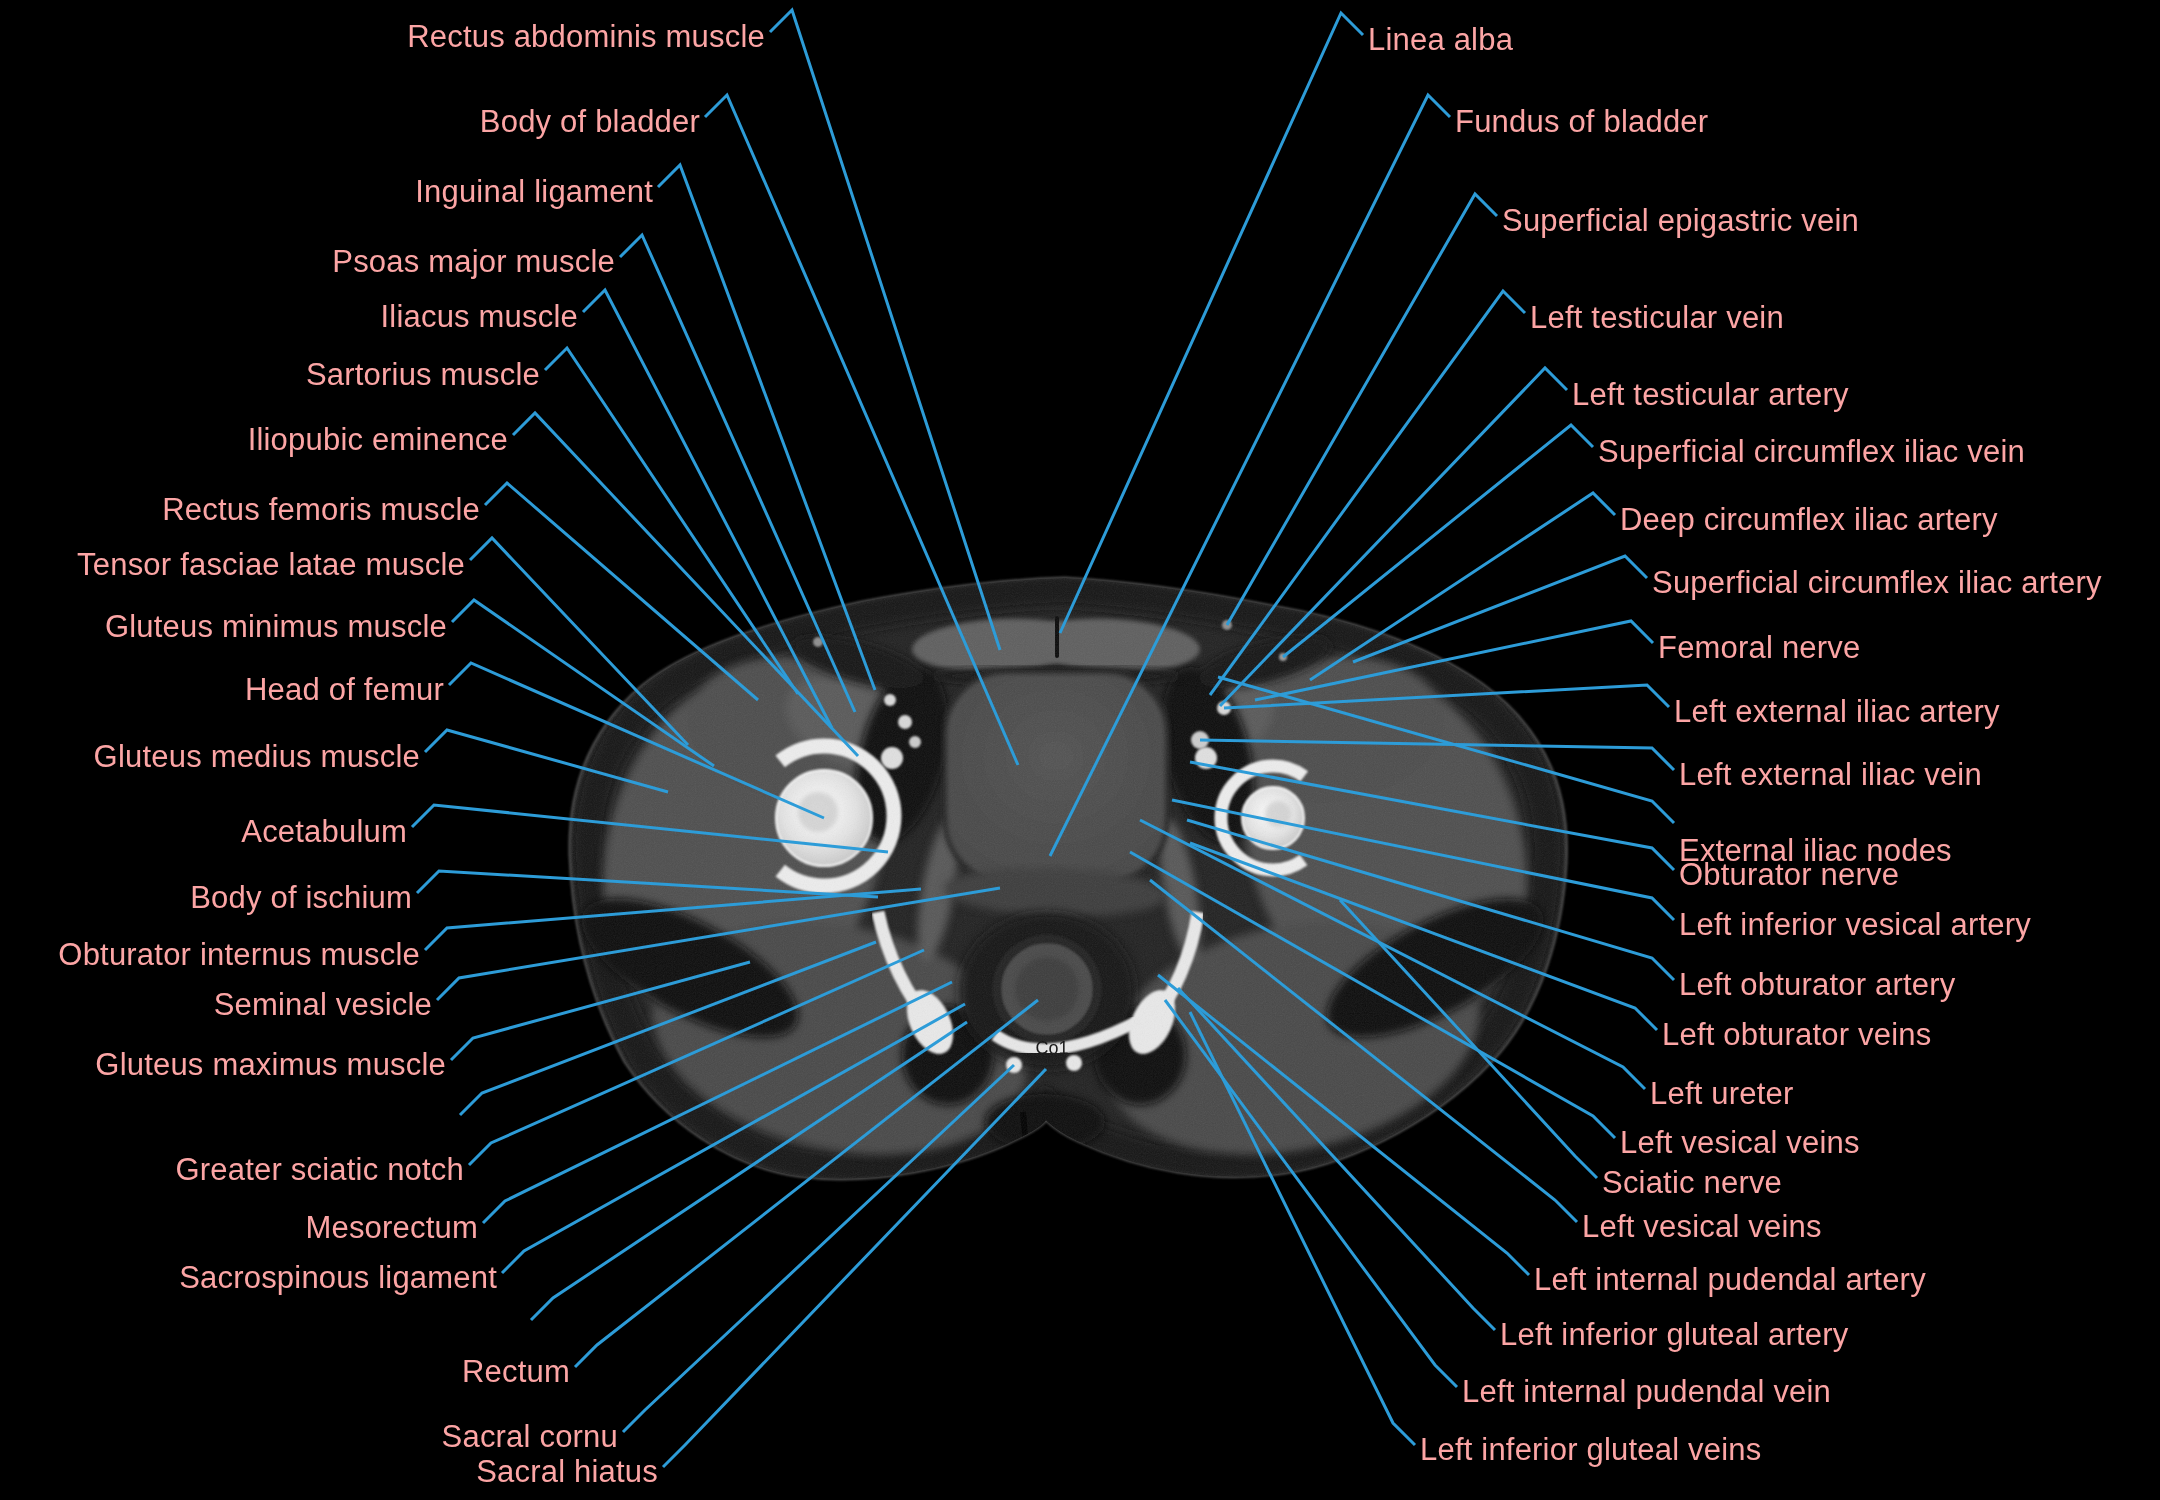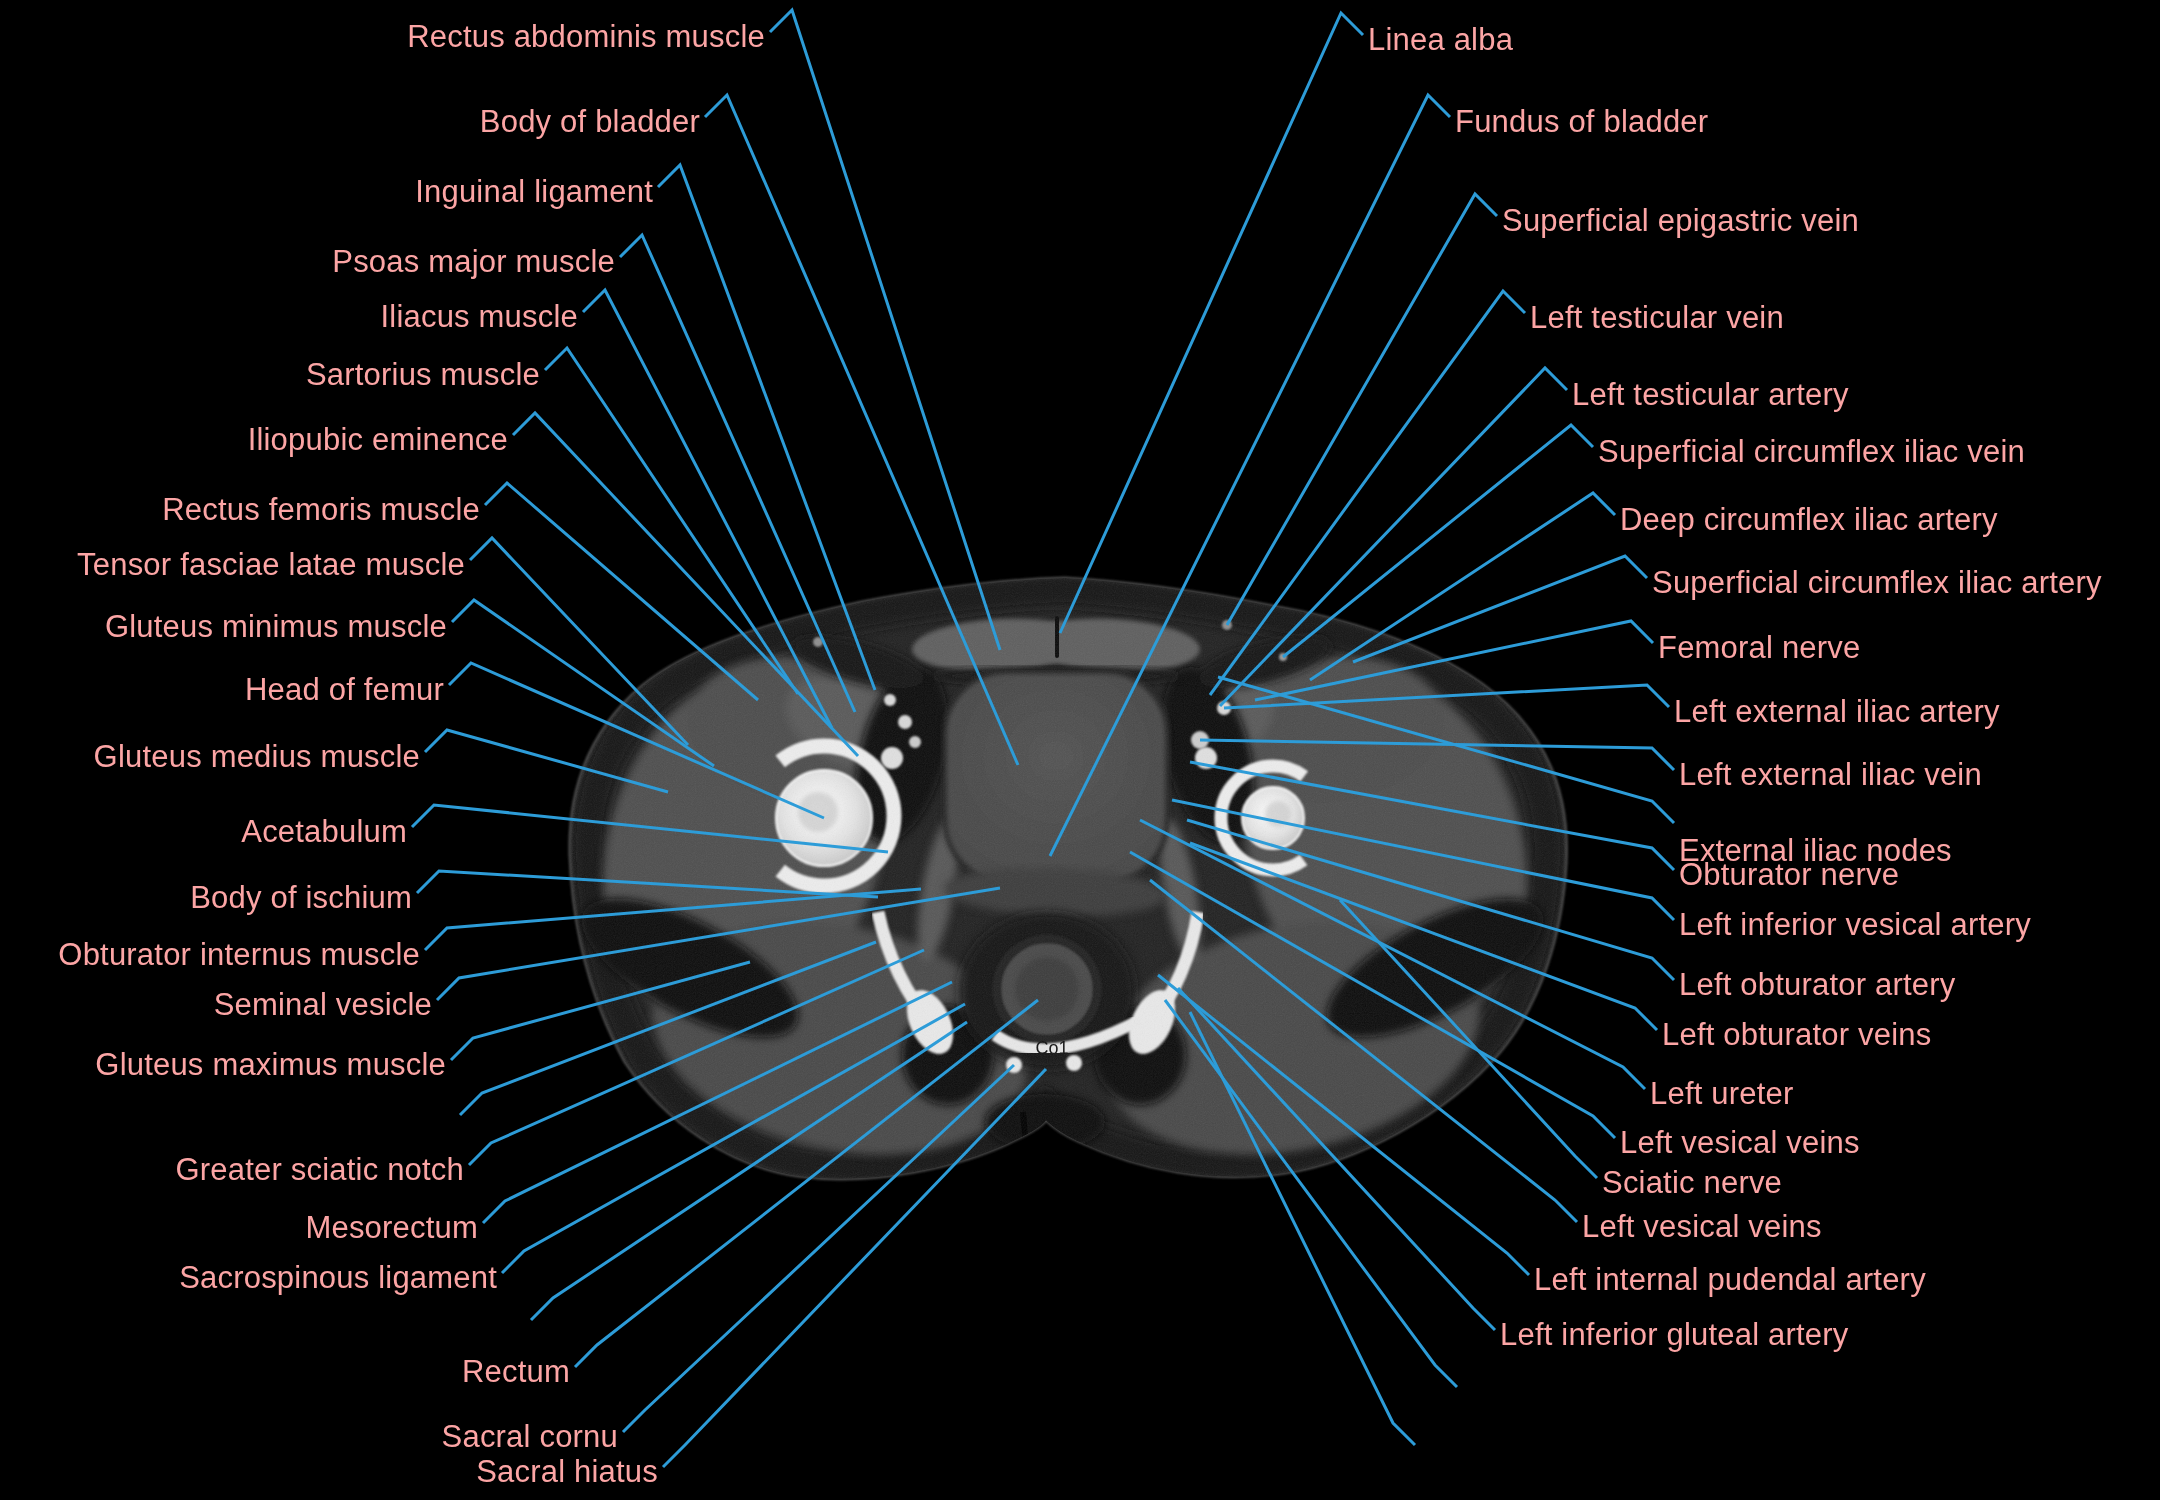--- a/index.html
+++ b/index.html
@@ -240,15 +240,17 @@
       <div class="label right-col" style="top: 855px; left: 1679px;">Obturator nerve</div>
       <div class="label right-col" style="top: 905px; left: 1679px;">Left inferior vesical artery</div>
       <div class="label right-col" style="top: 965px; left: 1679px;">Left obturator artery</div>
       <div class="label right-col" style="top: 1015px; left: 1662px;">Left obturator veins</div>
       <div class="label right-col" style="top: 1074px; left: 1650px;">Left ureter</div>
       <div class="label right-col" style="top: 1123px; left: 1620px;">Left vesical veins</div>
       <div class="label right-col" style="top: 1163px; left: 1602px;">Sciatic nerve</div>
       <div class="label right-col" style="top: 1207px; left: 1582px;">Left vesical veins</div>
       <div class="label right-col" style="top: 1260px; left: 1534px;">Left internal pudendal artery</div>
       <div class="label right-col" style="top: 1315px; left: 1500px;">Left inferior gluteal artery</div>
+      <div class="label right-col" style="top: 1372px; left: 1462px;">Left internal pudendal vein</div>
+      <div class="label right-col" style="top: 1430px; left: 1420px;">Left inferior gluteal veins</div>
     </div>
 
 </div>
 
 </body></html>

